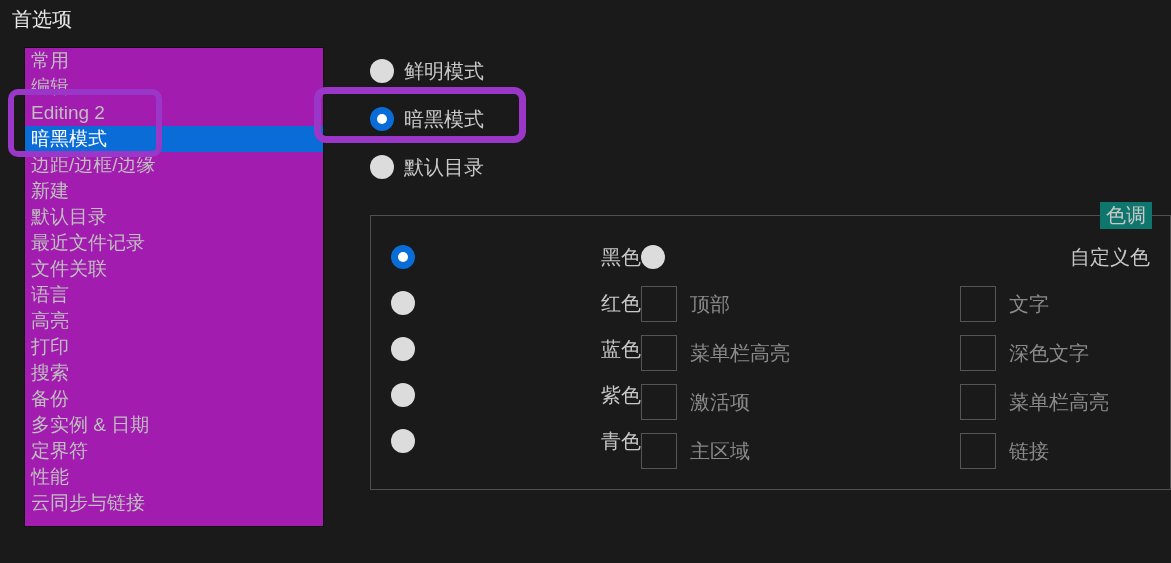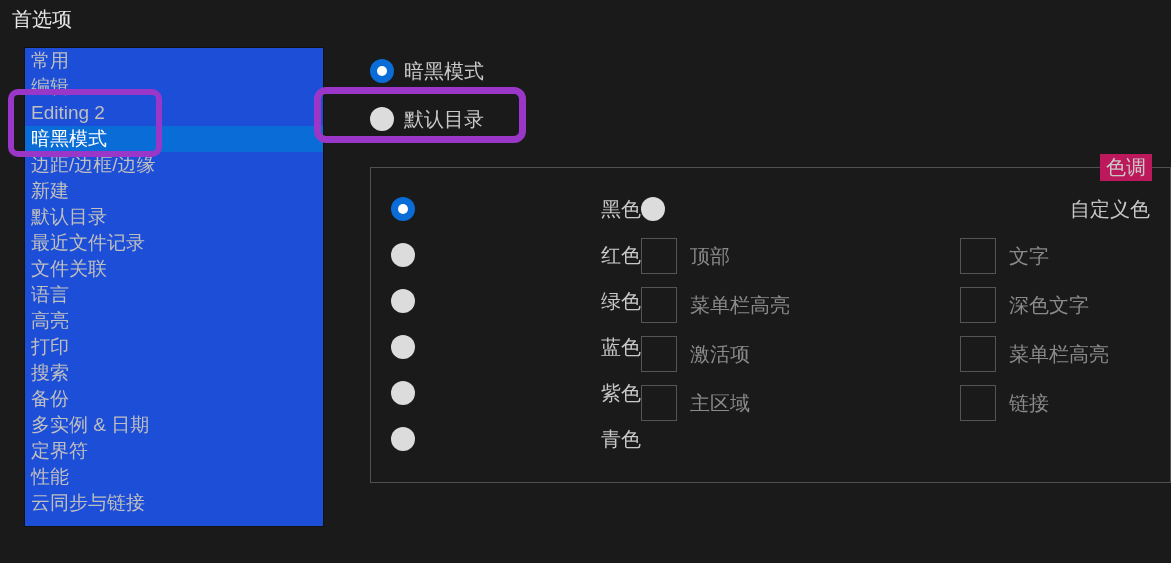--- a/index.html
+++ b/index.html
@@ -15,21 +15,21 @@
     color: #e8e8e8;
     font-size: 20px;
     padding: 6px 12px 14px 12px;
   }
   .body-area {
     display: flex;
     padding-left: 24px;
   }
   .sidebar {
     width: 300px;
-    background: #1d4ed8;
+    background: #a21caf;
     border: 1px solid #111;
     height: 480px;
     overflow: hidden;
     position: relative;
   }
   .sidebar-item {
     font-size: 19px;
     line-height: 26px;
     padding: 0 6px;
     color: #bfbfbf;
@@ -94,21 +94,21 @@
     height: 56px;
     border: 7px solid #9b37c8;
     border-radius: 12px;
     pointer-events: none;
   }
   
   .legend-pos {
     position: absolute;
     right: 18px;
     top: -14px;
-    background: #be185d;
+    background: #0f766e;
     padding: 0 6px;
     font-size: 20px;
     color: #c8c8c8;
   } 
   .tint-radio-row {
     display: flex;
     align-items: center;
     height: 46px;
     justify-content: space-between;
   }
@@ -164,20 +164,24 @@
       <div class="sidebar-item">定界符</div>
       <div class="sidebar-item">性能</div>
       <div class="sidebar-item">云同步与链接</div>
     </div>
     <div class="highlight-box-a"></div>
   </div>
 
   <div class="content">
 
     <div class="radio-row">
+      <span class="radio-circle"></span>
+      <span class="radio-text">鲜明模式</span>
+    </div>
+    <div class="radio-row">
       <span class="radio-circle checked"></span>
       <span class="radio-text">暗黑模式</span>
     </div>
     <div class="radio-row">
       <span class="radio-circle"></span>
       <span class="radio-text">默认目录</span>
     </div>
 
     <div class="highlight-box-b"></div>
 
@@ -190,24 +194,20 @@
           <div class="tint-radio-row">
             <span class="radio-circle checked"></span>
             <span class="radio-text">黑色</span>
           </div>
           <div class="tint-radio-row">
             <span class="radio-circle"></span>
             <span class="radio-text">红色</span>
           </div>
           <div class="tint-radio-row">
             <span class="radio-circle"></span>
-            <span class="radio-text">绿色</span>
-          </div>
-          <div class="tint-radio-row">
-            <span class="radio-circle"></span>
             <span class="radio-text">蓝色</span>
           </div>
           <div class="tint-radio-row">
             <span class="radio-circle"></span>
             <span class="radio-text">紫色</span>
           </div>
           <div class="tint-radio-row">
             <span class="radio-circle"></span>
             <span class="radio-text">青色</span>
           </div>

